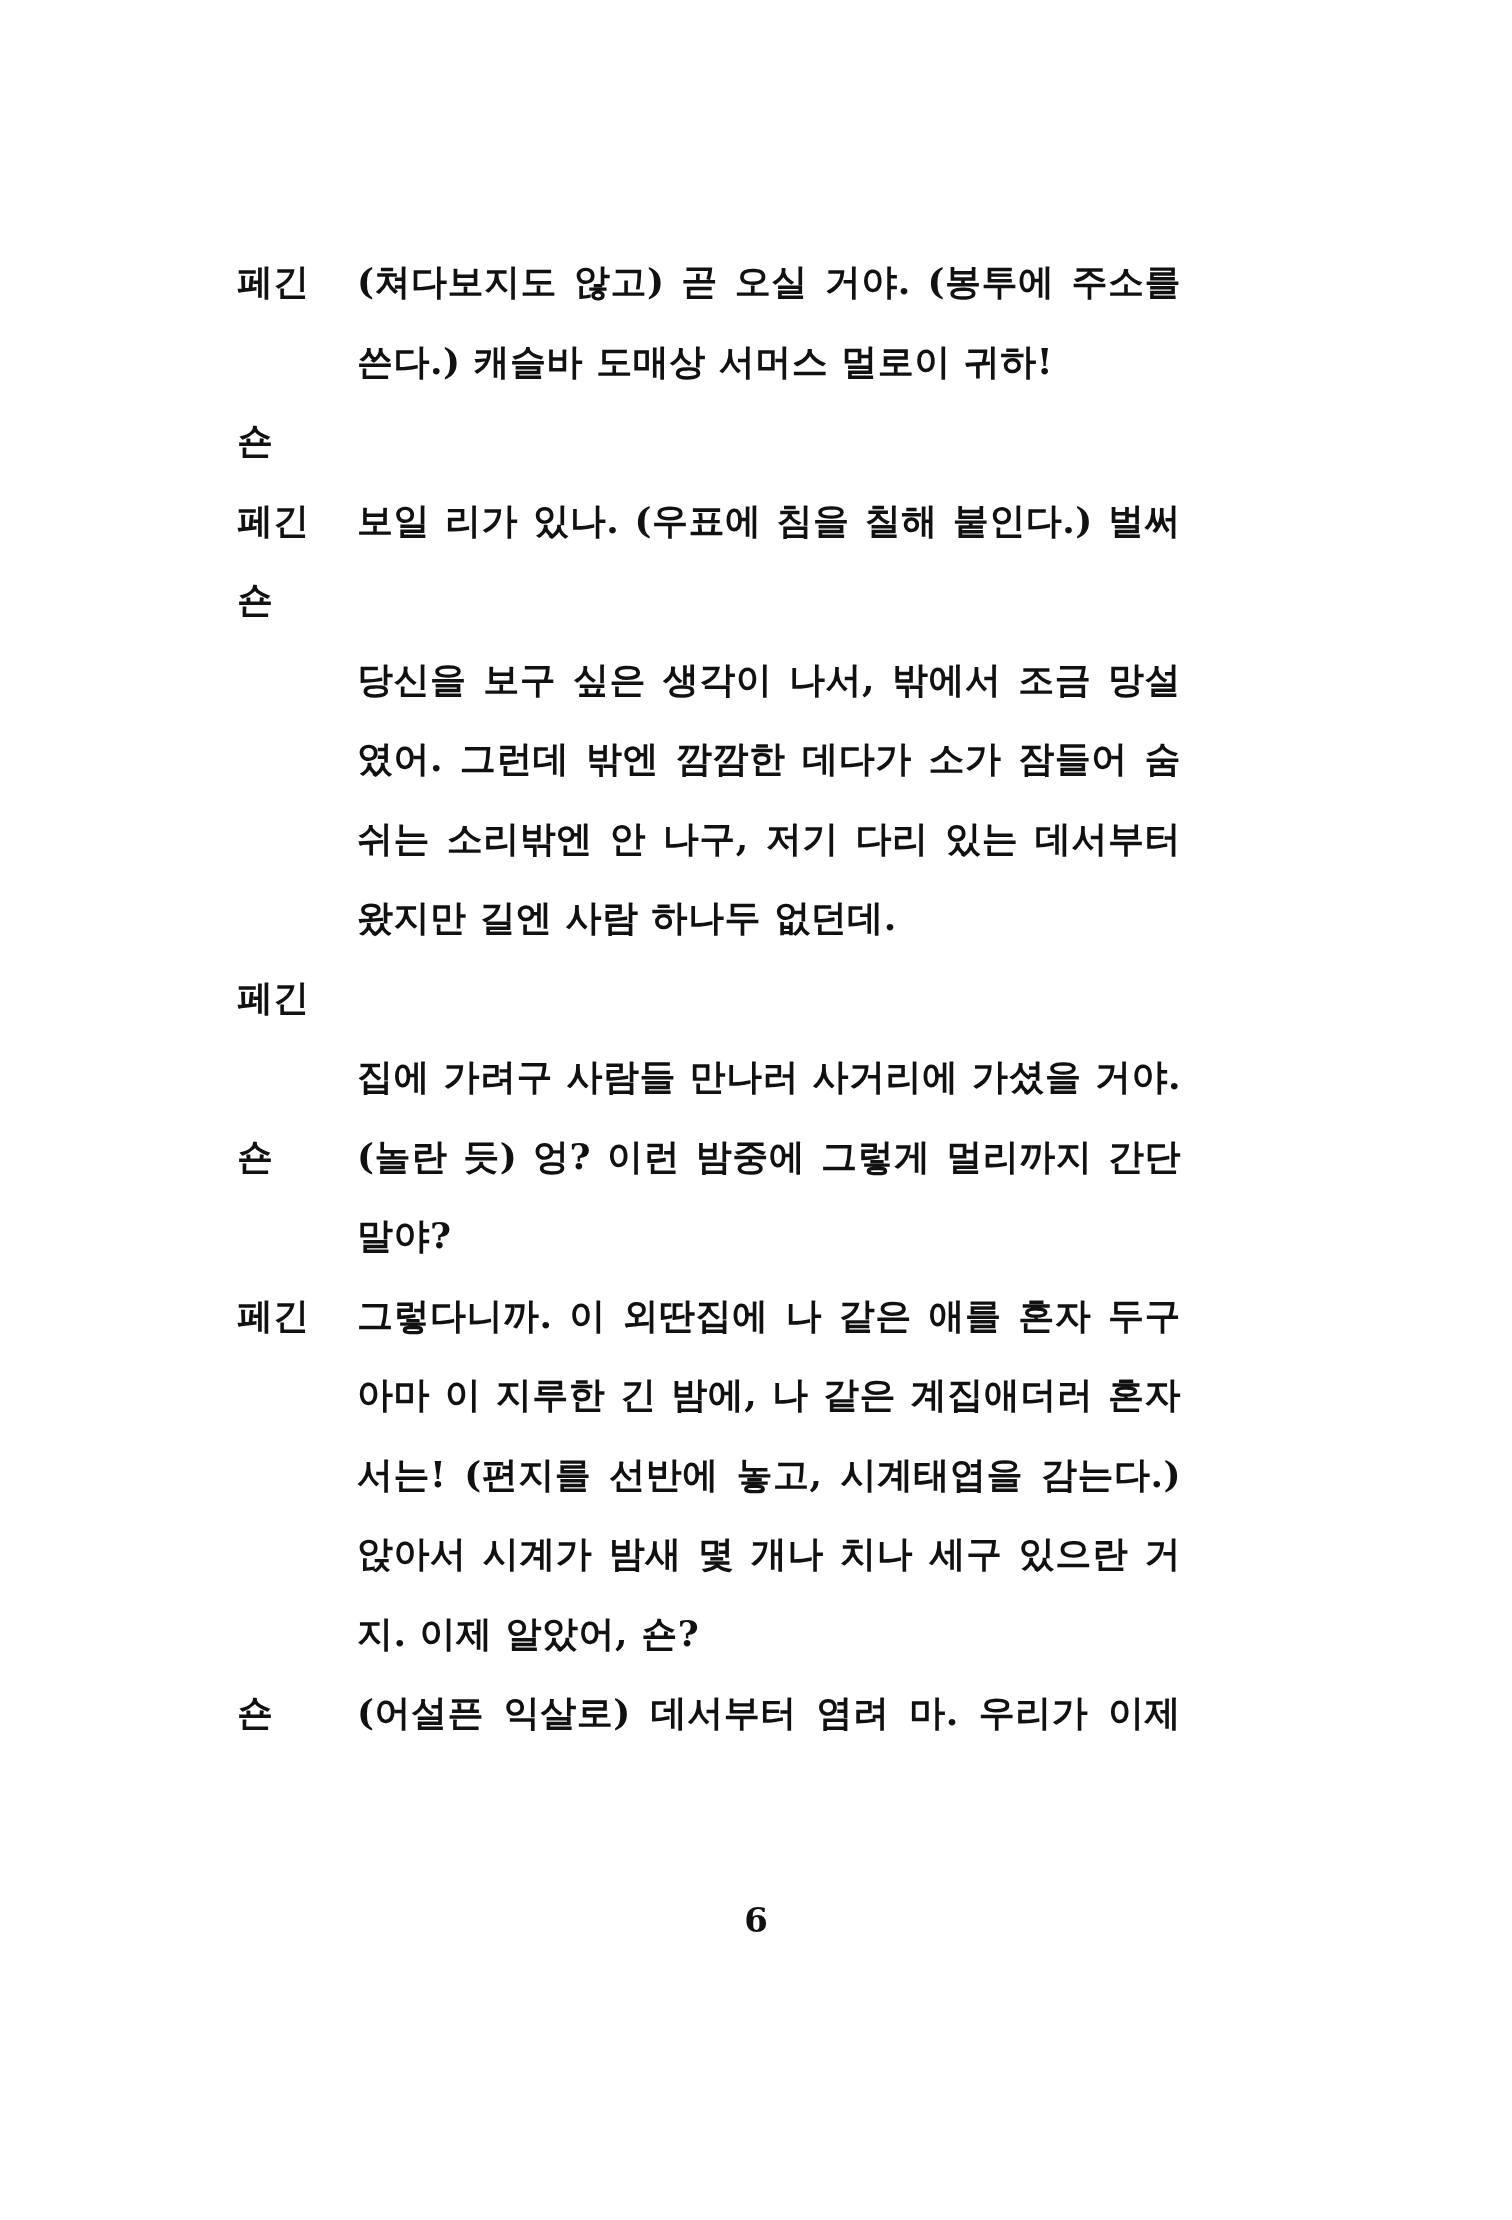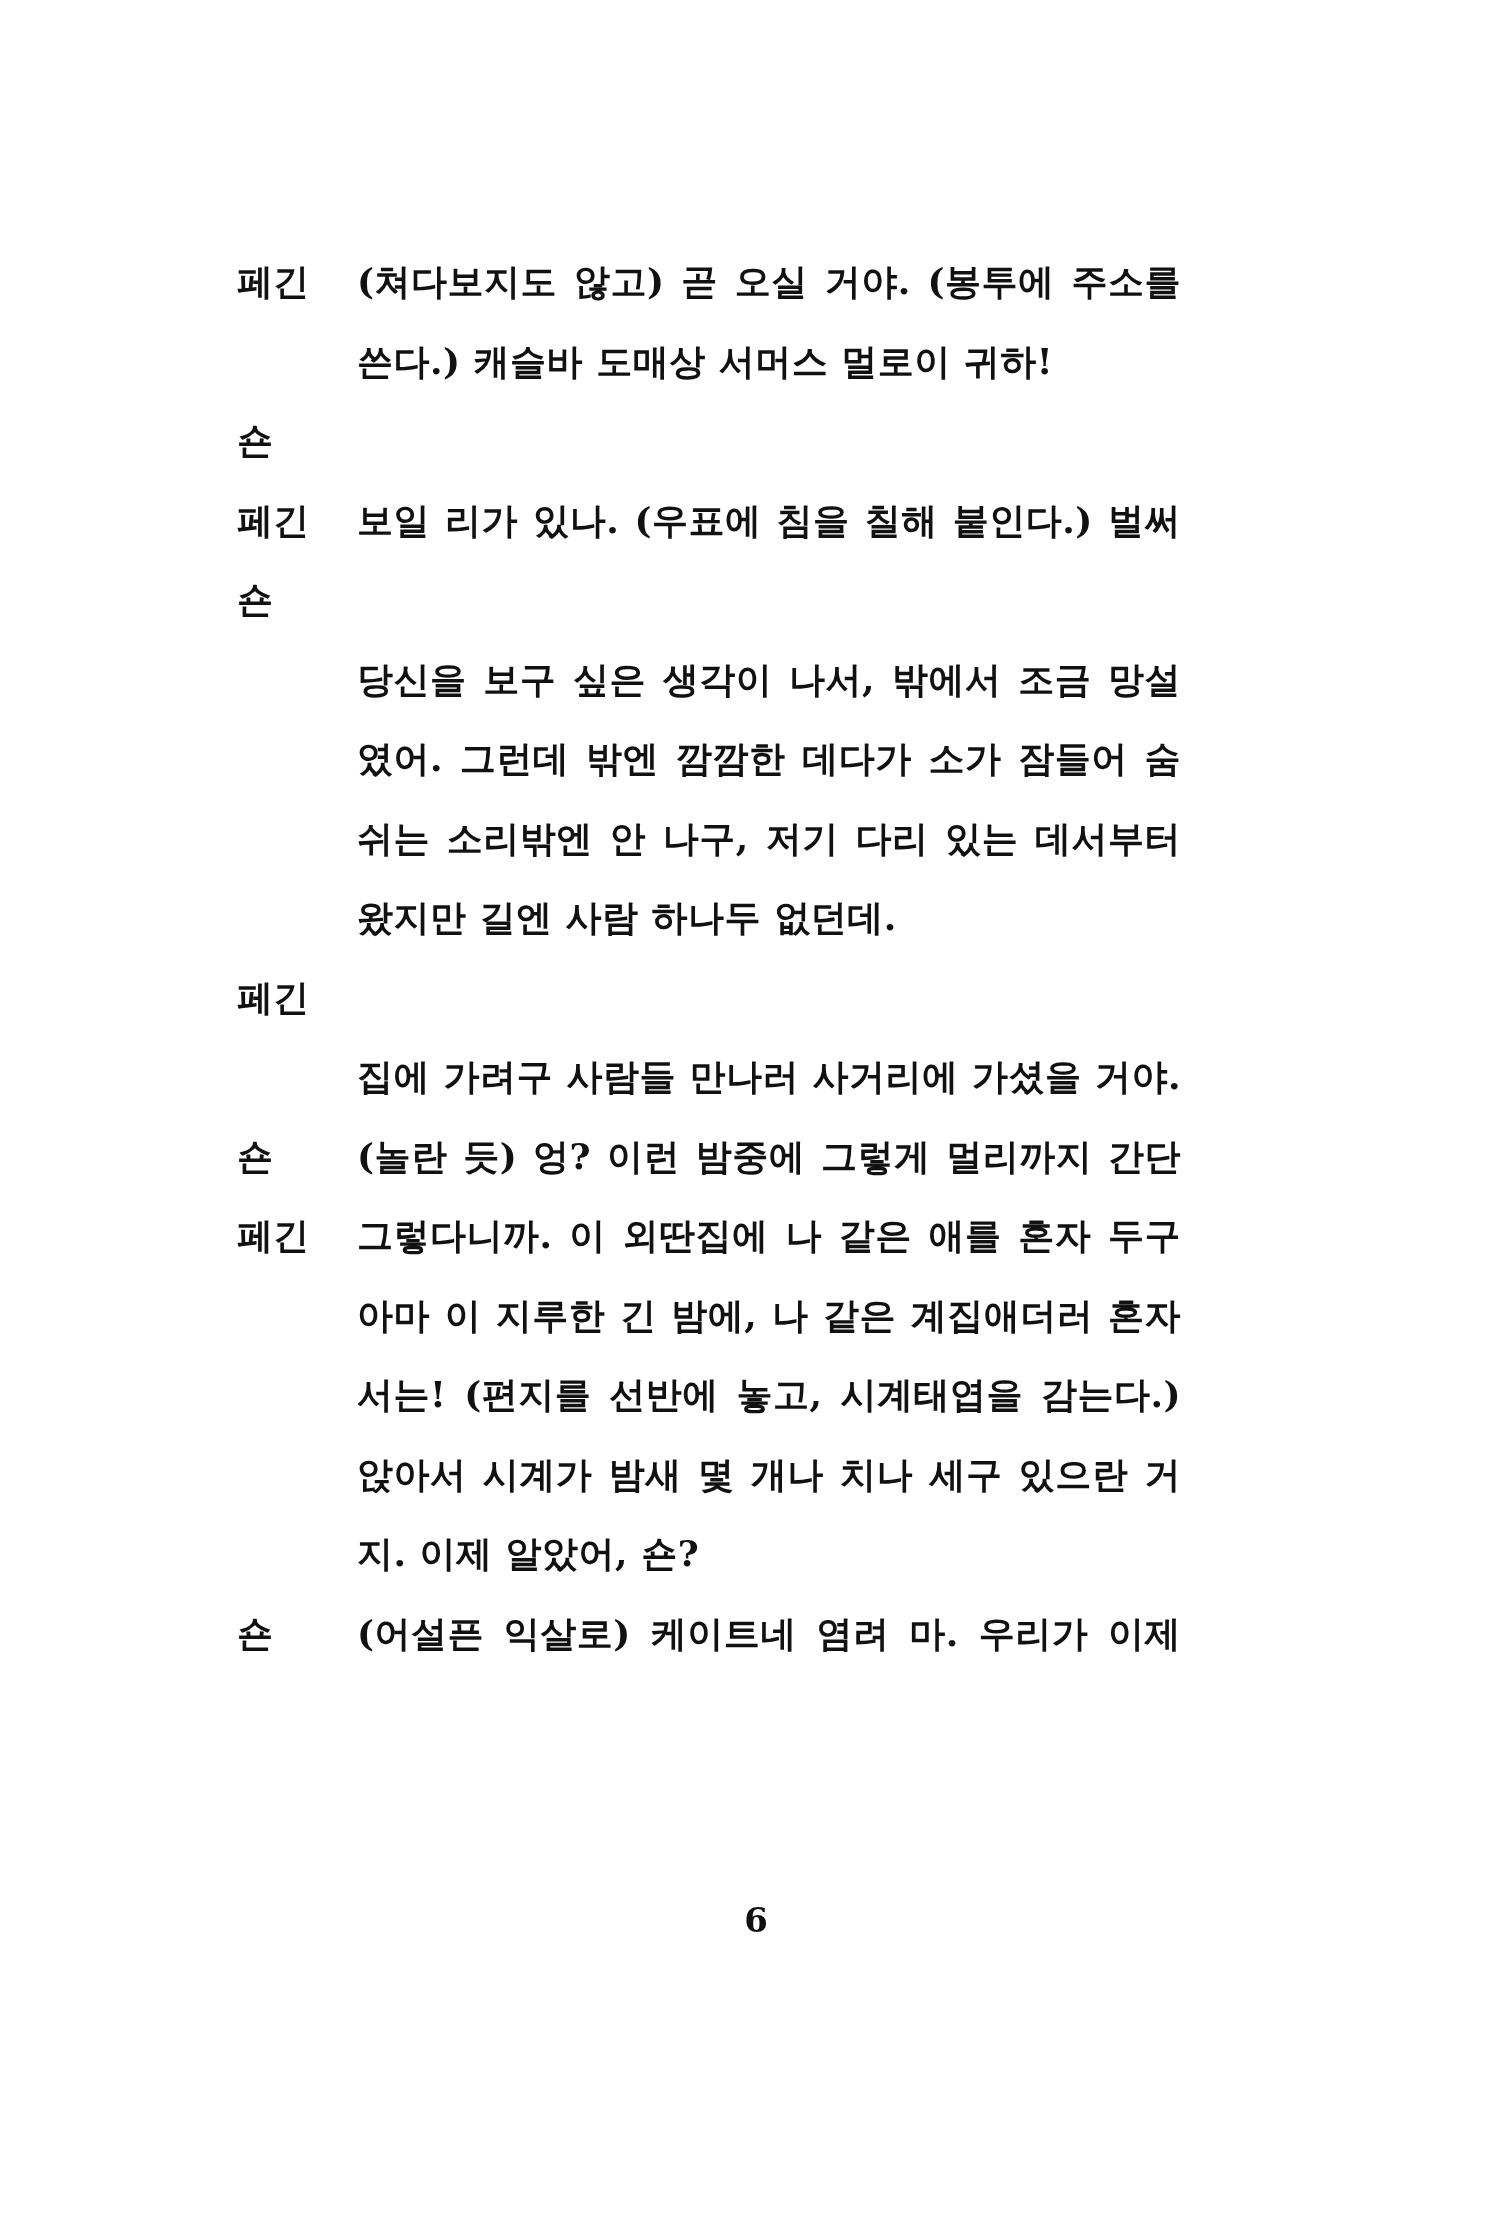--- a/index.html
+++ b/index.html
@@ -108,39 +108,42 @@
       <span class="speaker">페긴</span>
     </div>
     <div class="line">
       <span class="text">집에 가려구 사람들 만나러 사거리에 가셨을 거야.</span>
     </div>
 
     <div class="line">
       <span class="speaker">숀</span>
       <span class="text">(놀란 듯) 엉? 이런 밤중에 그렇게 멀리까지 간단</span>
     </div>
+    <div class="line">
+      <span class="text last">말야?</span>
+    </div>
 
     <div class="line">
       <span class="speaker">페긴</span>
       <span class="text">그렇다니까. 이 외딴집에 나 같은 애를 혼자 두구</span>
     </div>
     <div class="line">
       <span class="text">아마 이 지루한 긴 밤에, 나 같은 계집애더러 혼자</span>
     </div>
     <div class="line">
       <span class="text">서는! (편지를 선반에 놓고, 시계태엽을 감는다.)</span>
     </div>
     <div class="line">
       <span class="text">앉아서 시계가 밤새 몇 개나 치나 세구 있으란 거</span>
     </div>
     <div class="line">
       <span class="text last">지. 이제 알았어, 숀?</span>
     </div>
 
     <div class="line">
       <span class="speaker">숀</span>
-      <span class="text">(어설픈 익살로) 케이트네 염려 마. 우리가 이제</span>
+      <span class="text">(어설픈 익살로) 데서부터 염려 마. 우리가 이제</span>
     </div>
 
   </div>
 
   <div class="page-number">6</div>
 </div>
 
 </body></html>

